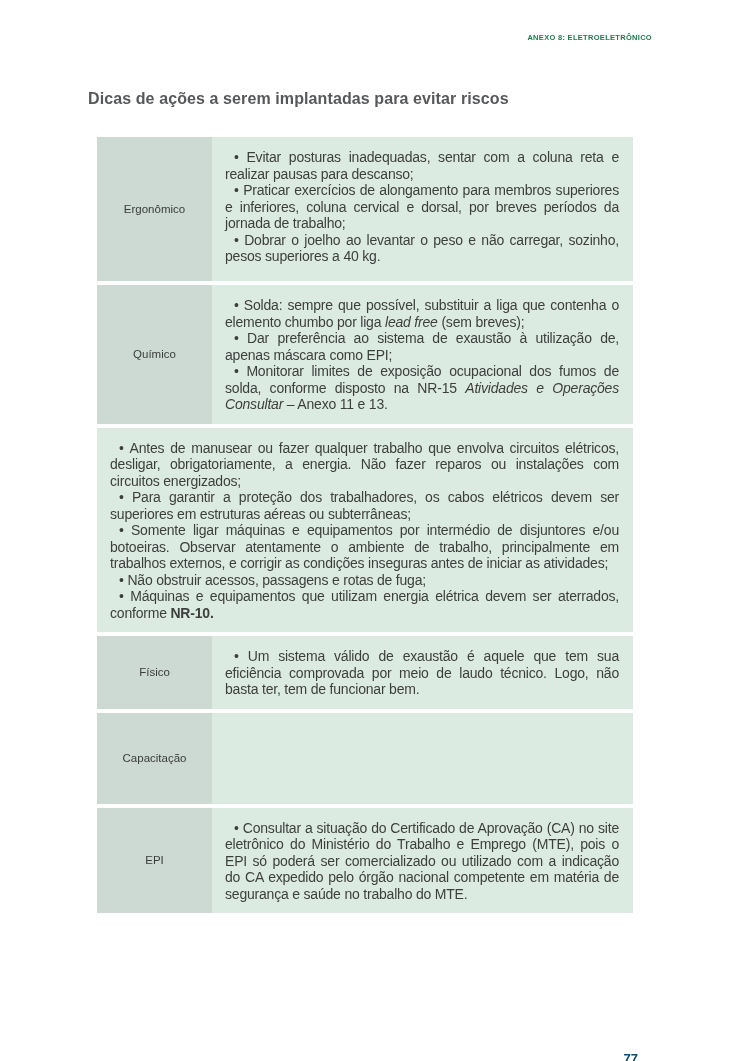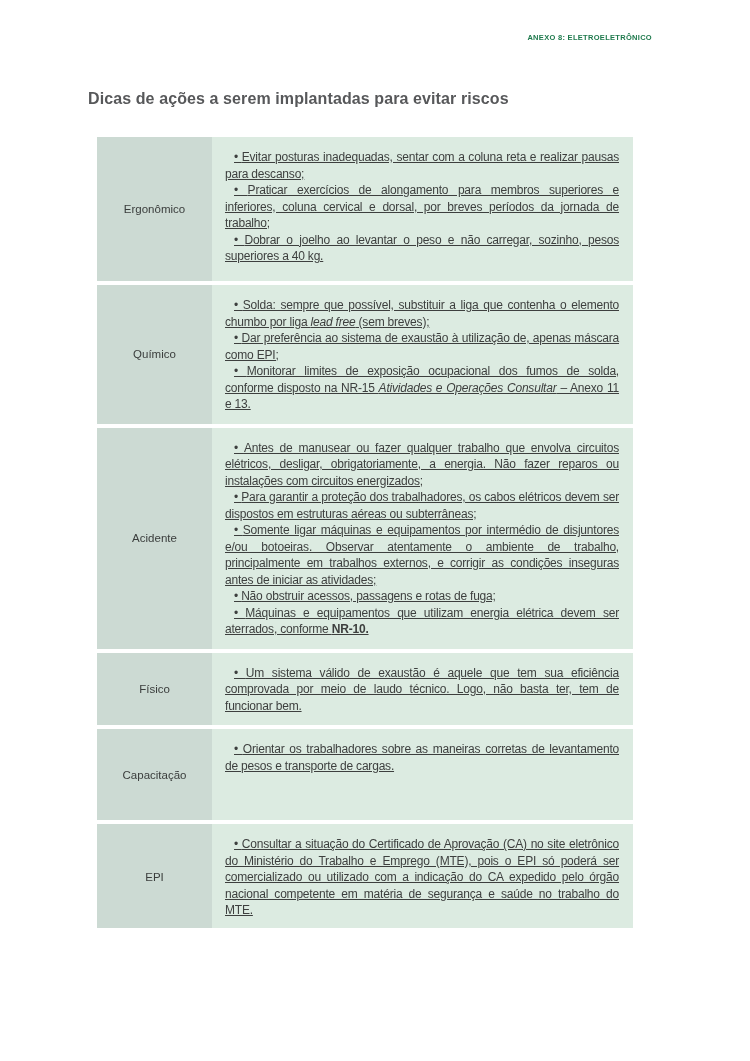--- a/index.html
+++ b/index.html
@@ -1,21 +1,21 @@
 <!DOCTYPE html>
 <html><head>
 <meta charset="utf-8">
 <style>
   * { margin: 0; padding: 0; box-sizing: border-box; }
   html, body { background: #ffffff; }
   body { font-family: "Liberation Sans", sans-serif; }
   .page {
     position: relative;
     width: 750px;
-    height: 928px;
+    height: 1061px;
     background: #ffffff;
     overflow: hidden;
   }
   .annex-header {
     position: absolute;
     top: 33px;
     right: 98px;
     font-size: 7.5px;
     font-weight: bold;
     letter-spacing: 0.3px;
@@ -53,26 +53,25 @@
     align-items: center;
     justify-content: center;
     font-size: 11.5px;
     color: #3a3d3c;
     text-align: center;
   }
   .actions {
     flex: 1;
     background: #dcebe1;
     padding: 12px 14px 11px 13px;
-    font-size: 12px;
+    font-size: 14px;
     line-height: 16.5px;
     letter-spacing: -0.2px;
     color: #3d3f3e;
     text-align: justify;
-    text-decoration: underline;
   }
   .bullet { text-indent: 9px; }
   .it { font-style: italic; }
   .bd { font-weight: bold; }
   .page-number {
     position: absolute;
     top: 1051px;
     right: 112px;
     font-size: 13px;
     font-weight: bold;
@@ -99,39 +98,37 @@
       </div>
       <div class="row">
         <div class="cat">Químico</div>
         <div class="actions">
           <p class="bullet"><span>•&nbsp;</span><span>Solda: sempre que possível, substituir a liga que contenha o elemento chumbo por liga </span><span class="it">lead free</span><span> (sem breves);</span></p>
           <p class="bullet"><span>•&nbsp;</span><span>Dar preferência ao sistema de exaustão à utilização de, apenas máscara como EPI;</span></p>
           <p class="bullet"><span>•&nbsp;</span><span>Monitorar limites de exposição ocupacional dos fumos de solda, conforme disposto na NR-15 </span><span class="it">Atividades e Operações Consultar</span><span> – Anexo 11 e 13.</span></p>
         </div>
       </div>
       <div class="row">
-        <div class="cat">Acidente</div>
         <div class="actions">
           <p class="bullet"><span>•&nbsp;</span><span>Antes de manusear ou fazer qualquer trabalho que envolva circuitos elétricos, desligar, obrigatoriamente, a energia. Não fazer reparos ou instalações com circuitos energizados;</span></p>
-          <p class="bullet"><span>•&nbsp;</span><span>Para garantir a proteção dos trabalhadores, os cabos elétricos devem ser dispostos em estruturas aéreas ou subterrâneas;</span></p>
+          <p class="bullet"><span>•&nbsp;</span><span>Para garantir a proteção dos trabalhadores, os cabos elétricos devem ser superiores em estruturas aéreas ou subterrâneas;</span></p>
           <p class="bullet"><span>•&nbsp;</span><span>Somente ligar máquinas e equipamentos por intermédio de disjuntores e/ou botoeiras. Observar atentamente o ambiente de trabalho, principalmente em trabalhos externos, e corrigir as condições inseguras antes de iniciar as atividades;</span></p>
           <p class="bullet"><span>•&nbsp;</span><span>Não obstruir acessos, passagens e rotas de fuga;</span></p>
           <p class="bullet"><span>•&nbsp;</span><span>Máquinas e equipamentos que utilizam energia elétrica devem ser aterrados, conforme </span><span class="bd">NR-10.</span></p>
         </div>
       </div>
       <div class="row">
         <div class="cat">Físico</div>
         <div class="actions">
           <p class="bullet"><span>•&nbsp;</span><span>Um sistema válido de exaustão é aquele que tem sua eficiência comprovada por meio de laudo técnico. Logo, não basta ter, tem de funcionar bem.</span></p>
         </div>
       </div>
       <div class="row">
         <div class="cat">Capacitação</div>
         <div class="actions">
-          <p class="bullet"><span>•&nbsp;</span><span>Orientar os trabalhadores sobre as maneiras corretas de levantamento de pesos e transporte de cargas.</span></p>
         </div>
       </div>
       <div class="row">
         <div class="cat">EPI</div>
         <div class="actions">
           <p class="bullet"><span>•&nbsp;</span><span>Consultar a situação do Certificado de Aprovação (CA) no site eletrônico do Ministério do Trabalho e Emprego (MTE), pois o EPI só poderá ser comercializado ou utilizado com a indicação do CA expedido pelo órgão nacional competente em matéria de segurança e saúde no trabalho do MTE.</span></p>
         </div>
       </div>
     </div>
 

